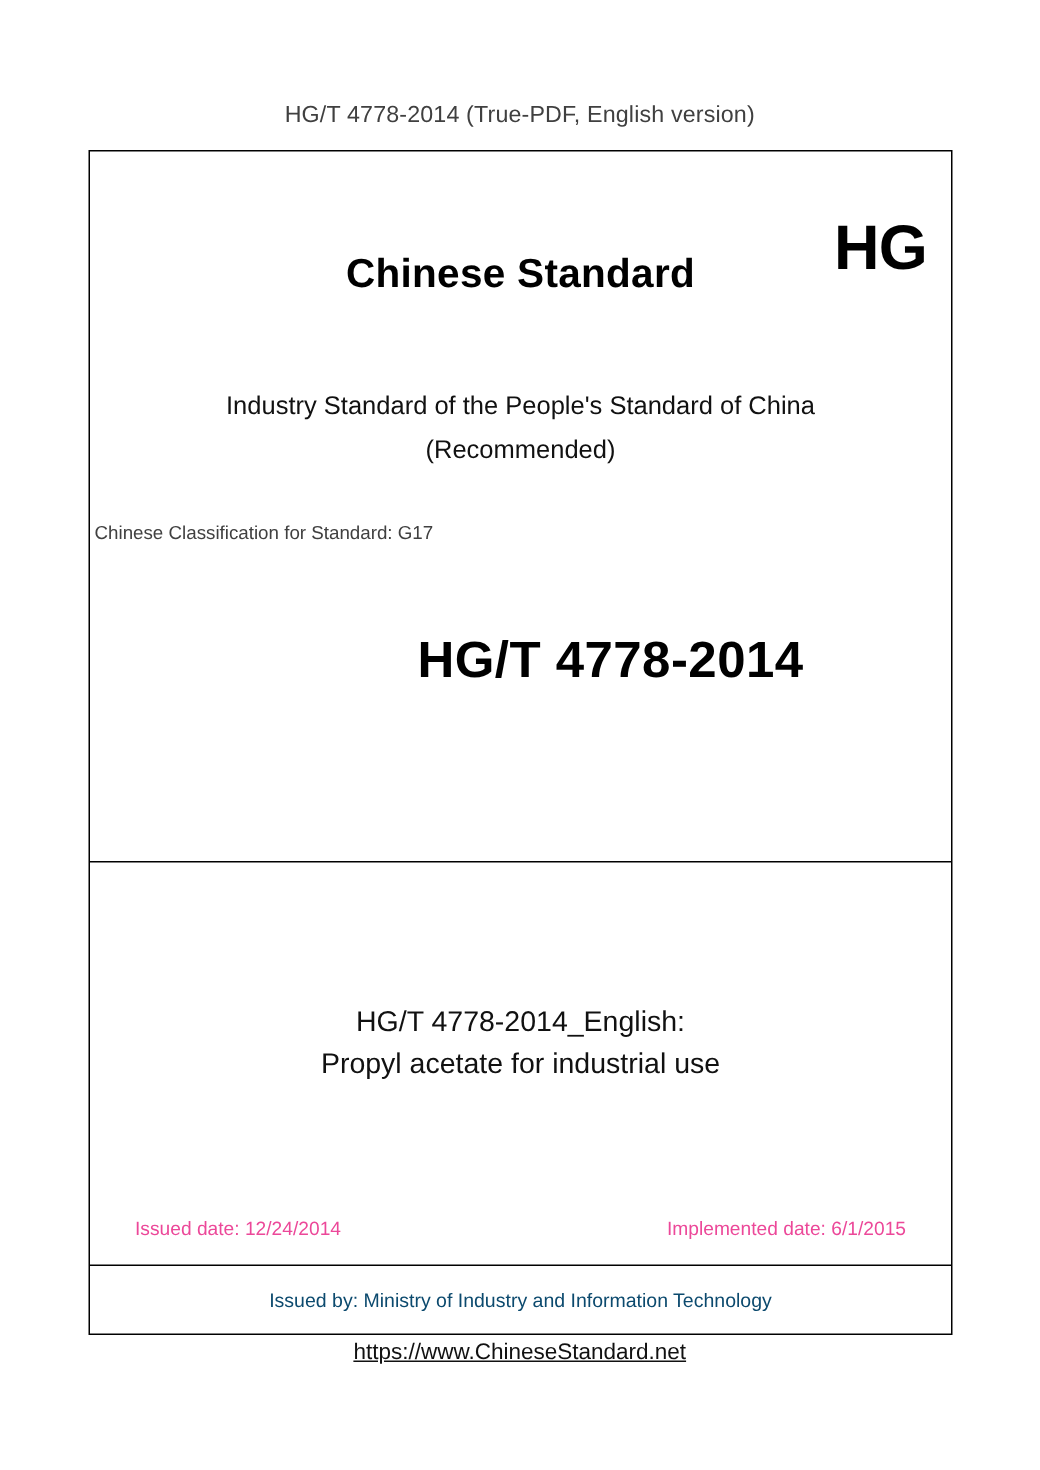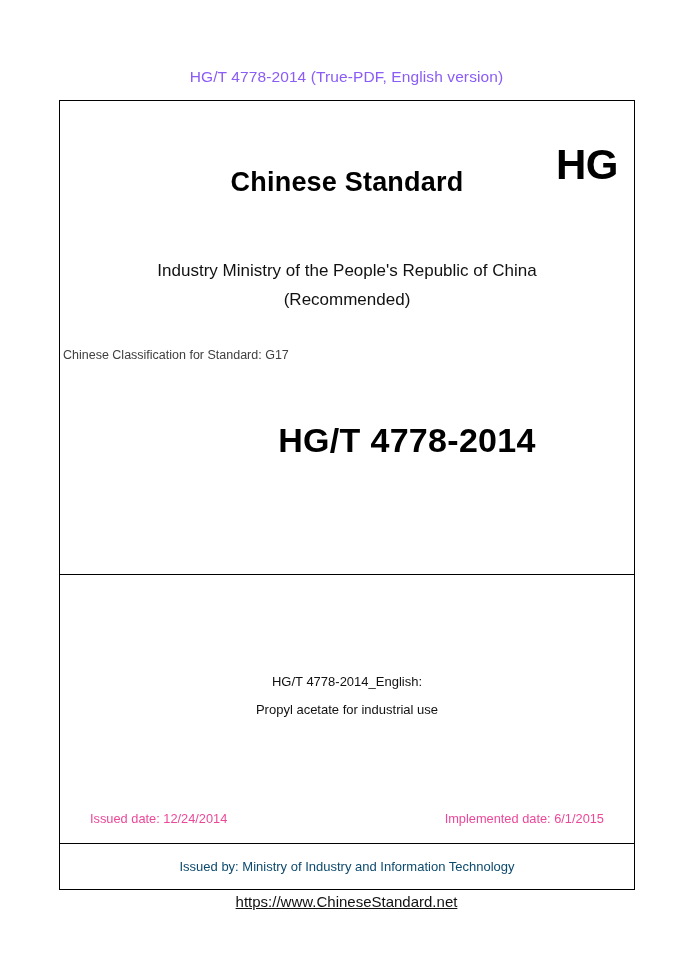--- a/index.html
+++ b/index.html
@@ -21,21 +21,21 @@
     position: relative;
     box-sizing: border-box;
   }
   .top-caption {
     position: absolute;
     top: 68px;
     left: 0;
     width: 693px;
     text-align: center;
     font-size: 15.5px;
-    color: #8b5cf6;
+    color: #404040;
     letter-spacing: 0.1px;
   }
   .cover-box {
     position: absolute;
     top: 100px;
     left: 59px;
     width: 576px;
     height: 790px;
     border: 1.5px solid #000000;
     box-sizing: border-box;
@@ -111,21 +111,21 @@
     font-size: 34px;
     font-weight: bold;
     letter-spacing: 0.3px;
   }
   .english-title {
     position: absolute;
     top: 93px;
     left: 0;
     width: 100%;
     text-align: center;
-    font-size: 13px;
+    font-size: 19px;
     line-height: 28px;
     color: #111111;
   }
   .dates-row {
     position: absolute;
     bottom: 17px;
     left: 0;
     width: 100%;
     box-sizing: border-box;
     padding: 0 30px;
@@ -169,21 +169,21 @@
 
   <div class="cover-box">
 
     <div class="section-upper">
       <div class="title-row">
         <div class="main-title">Chinese Standard</div>
         <div class="hg-mark">HG</div>
       </div>
 
       <div class="subtitle">
-        <div>Industry Ministry of the People's Republic of China</div>
+        <div>Industry Standard of the People's Standard of China</div>
         <div>(Recommended)</div>
       </div>
 
       <div class="classification">Chinese Classification for Standard: G17</div>
 
       <div class="std-number">HG/T 4778-2014</div>
     </div>
 
     <div class="section-middle">
       <div class="english-title">

